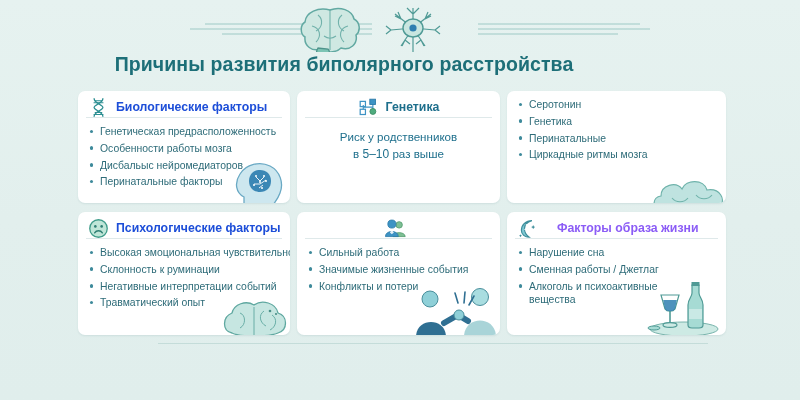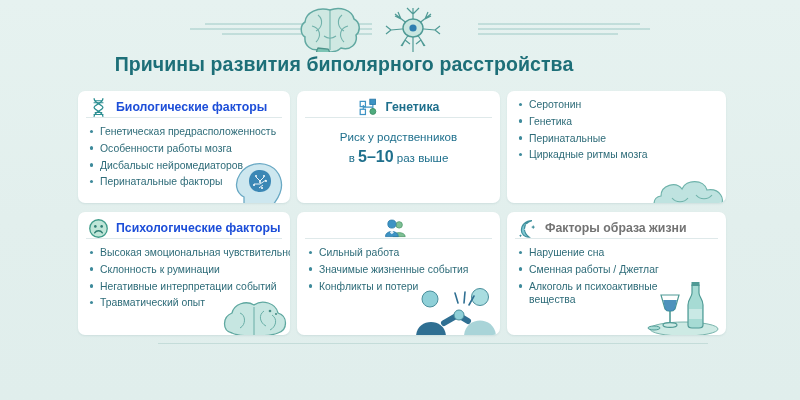--- a/index.html
+++ b/index.html
@@ -90,21 +90,21 @@
   }
   .card-title {
     font-size: 12.3px;
     font-weight: bold;
     color: #1d4ed8;
     white-space: nowrap;
     line-height: 1;
   }
   .card.col2.row0 .card-title,
   .card.col1 .card-title { color: #1e6f8c; }
-  .card.col2.row1 .card-title { color: #737373; }
+  .card.col2.row1 .card-title { color: #8b5cf6; margin-left: 12px; }
 
   .head-rule {
     position: absolute;
     left: 8px;
     right: 8px;
     bottom: 0;
     height: 1px;
     background: #dfe9ea;
   }
 
@@ -141,22 +141,22 @@
   
   .genetics-stat {
     text-align: center;
     padding: 10px 8px 0 8px;
     color: #1e6f8c;
     font-size: 11.6px;
     line-height: 1.5;
   }
   .genetics-stat .line2 { font-size: 11.6px; }
   .genetics-stat .big {
-    font-size: 16px;
-    font-weight: bold;
+    font-size: 12px;
+    font-weight: normal;
   }
 
   
   .deco {
     position: absolute;
     pointer-events: none;
   }
   .deco-head   { right: -2px;  bottom: -4px; width: 62px; height: 52px; }
   .deco-cloud  { right: -4px;  bottom: -10px; width: 78px; height: 42px; }
   .deco-brain  { right: -2px;  bottom: -6px; width: 72px; height: 46px; }

